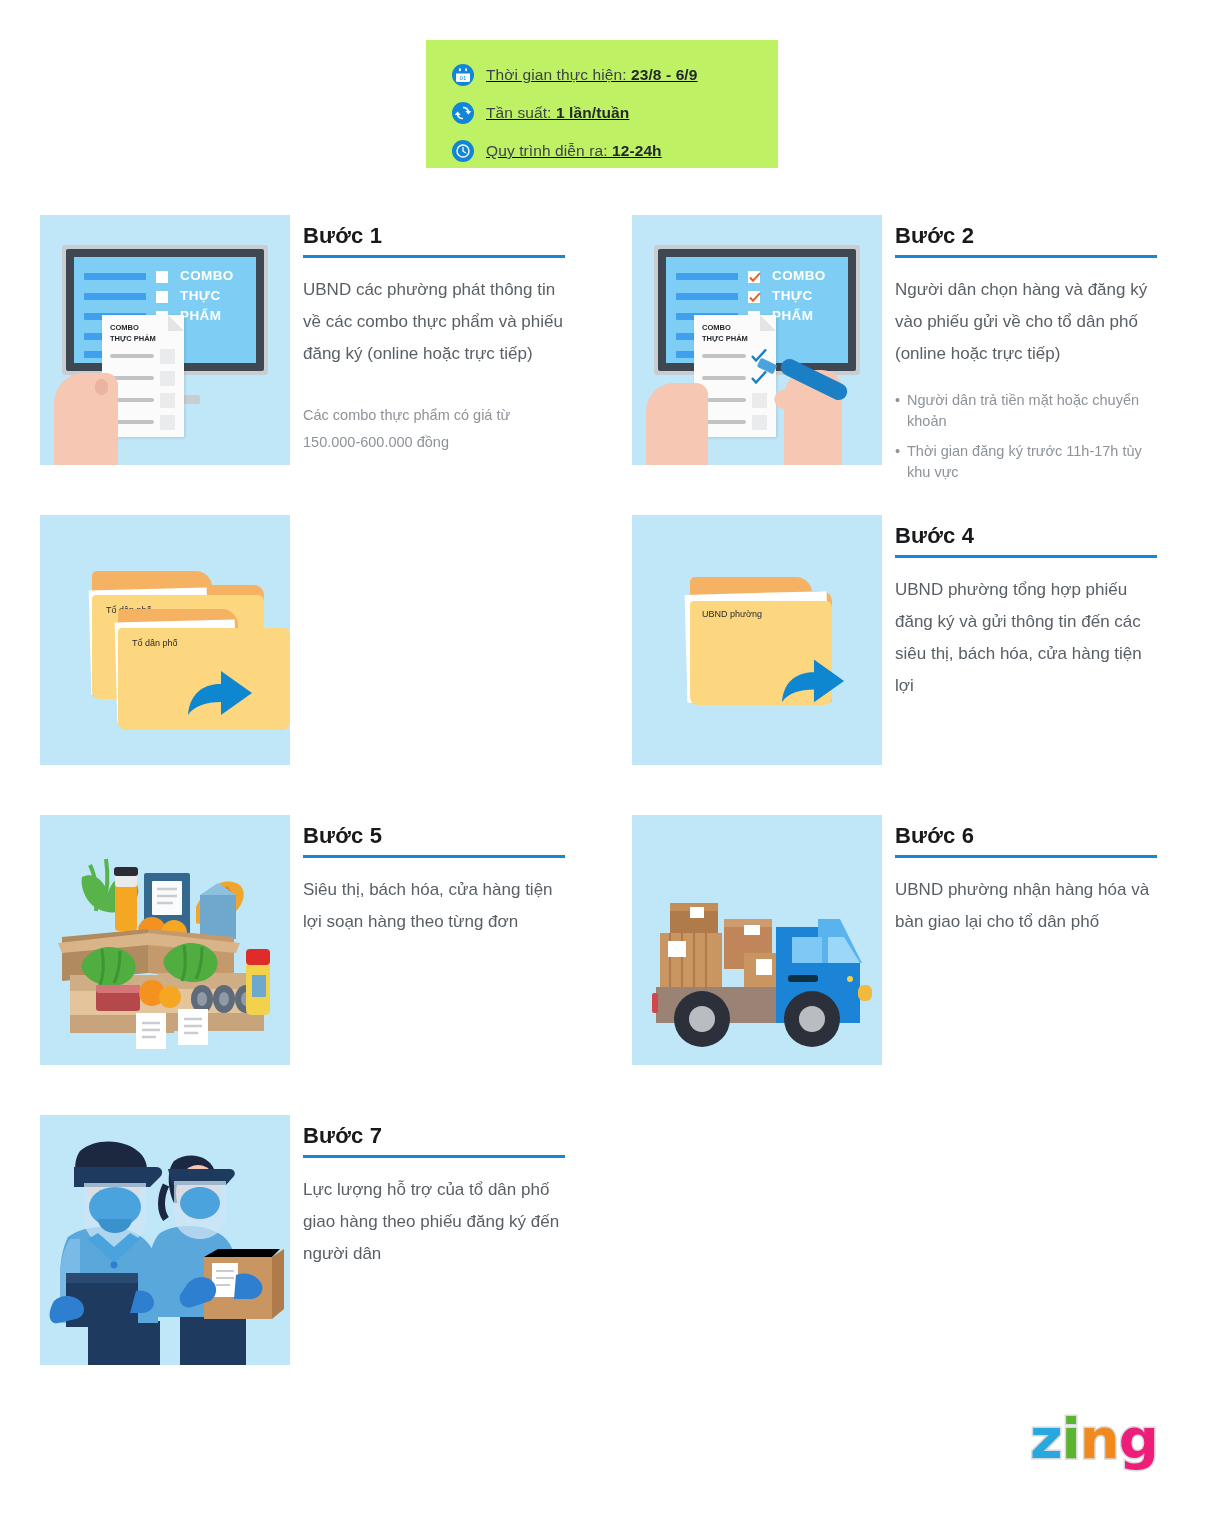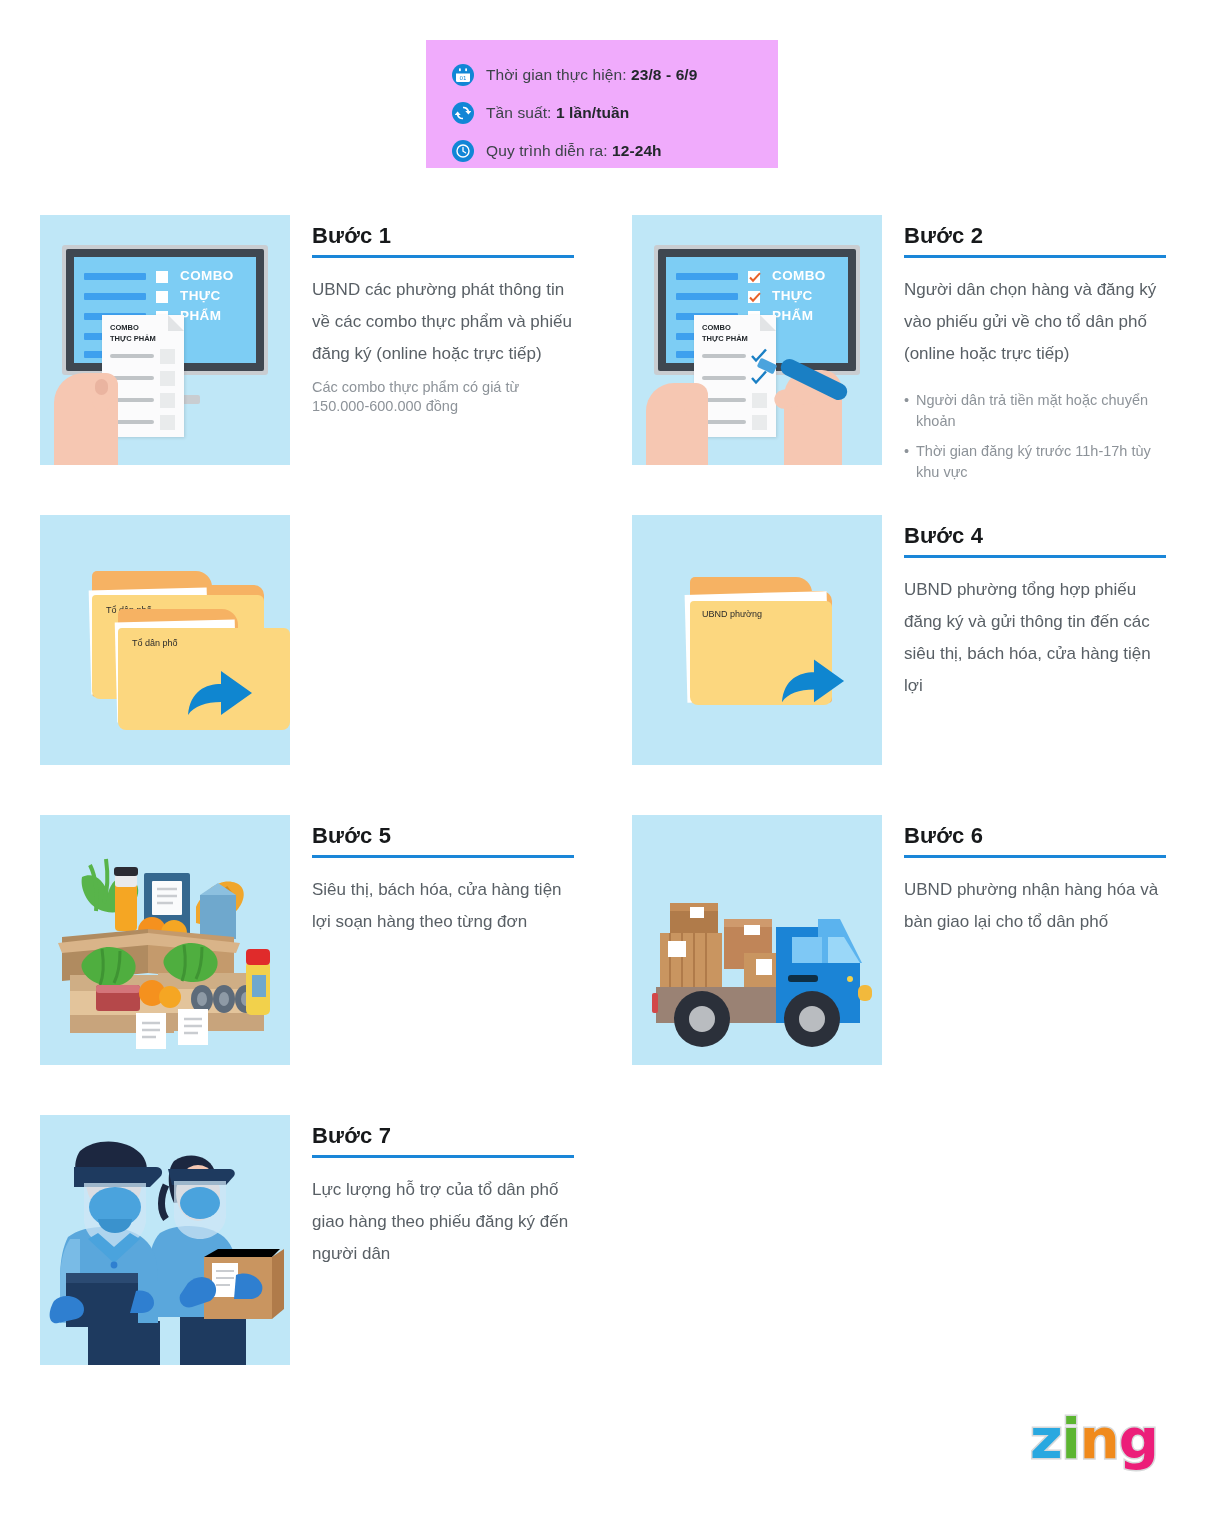--- a/index.html
+++ b/index.html
@@ -10,22 +10,23 @@
     font-family: "Liberation Sans", sans-serif;
     overflow: hidden;
   }
   .page { position: relative; width: 1208px; height: 1530px; background: #ffffff; }
 
   
   .summary-box {
     position: absolute;
     left: 426px; top: 40px;
     width: 352px; height: 128px;
-    background: #f0abfc;
+    background: #bef264;
     padding: 18px 26px 0 26px;
+    text-decoration: underline;
   }
   .summary-row { display: flex; align-items: center; height: 34px; margin-bottom: 4px; }
   .summary-icon {
     width: 22px; height: 22px; flex: 0 0 22px;
     border-radius: 50%;
     background: #1186d6;
     margin-right: 12px;
     position: relative;
   }
   .summary-icon svg { position: absolute; left: 3px; top: 3px; }
@@ -46,21 +47,21 @@
   }
   .step-art {
     width: 250px; height: 250px;
     flex: 0 0 250px;
     background: #bfe7f7;
     position: relative;
     overflow: hidden;
   }
   .step-body {
     flex: 1;
-    padding-left: 22px;
+    padding-left: 13px;
     padding-top: 8px;
   }
   .step-title {
     font-size: 22px;
     font-weight: bold;
     color: #17191b;
     letter-spacing: 0.2px;
     padding-bottom: 6px;
   }
   .step-rule {
@@ -69,24 +70,24 @@
     margin-bottom: 16px;
   }
   .step-desc {
     font-size: 17px;
     line-height: 32px;
     color: #585f65;
     width: 262px;
   }
   .step-note {
     font-size: 14.5px;
-    line-height: 19px;
+    line-height: 27px;
     color: #8d9399;
     width: 262px;
-    margin-top: 8px;
+    margin-top: 32px;
   }
   .step-bullets { list-style: none; margin-top: 20px; width: 268px; }
   .step-bullets li {
     font-size: 14.5px;
     line-height: 21px;
     color: #8d9399;
     padding-left: 12px;
     position: relative;
     margin-bottom: 9px;
   }

